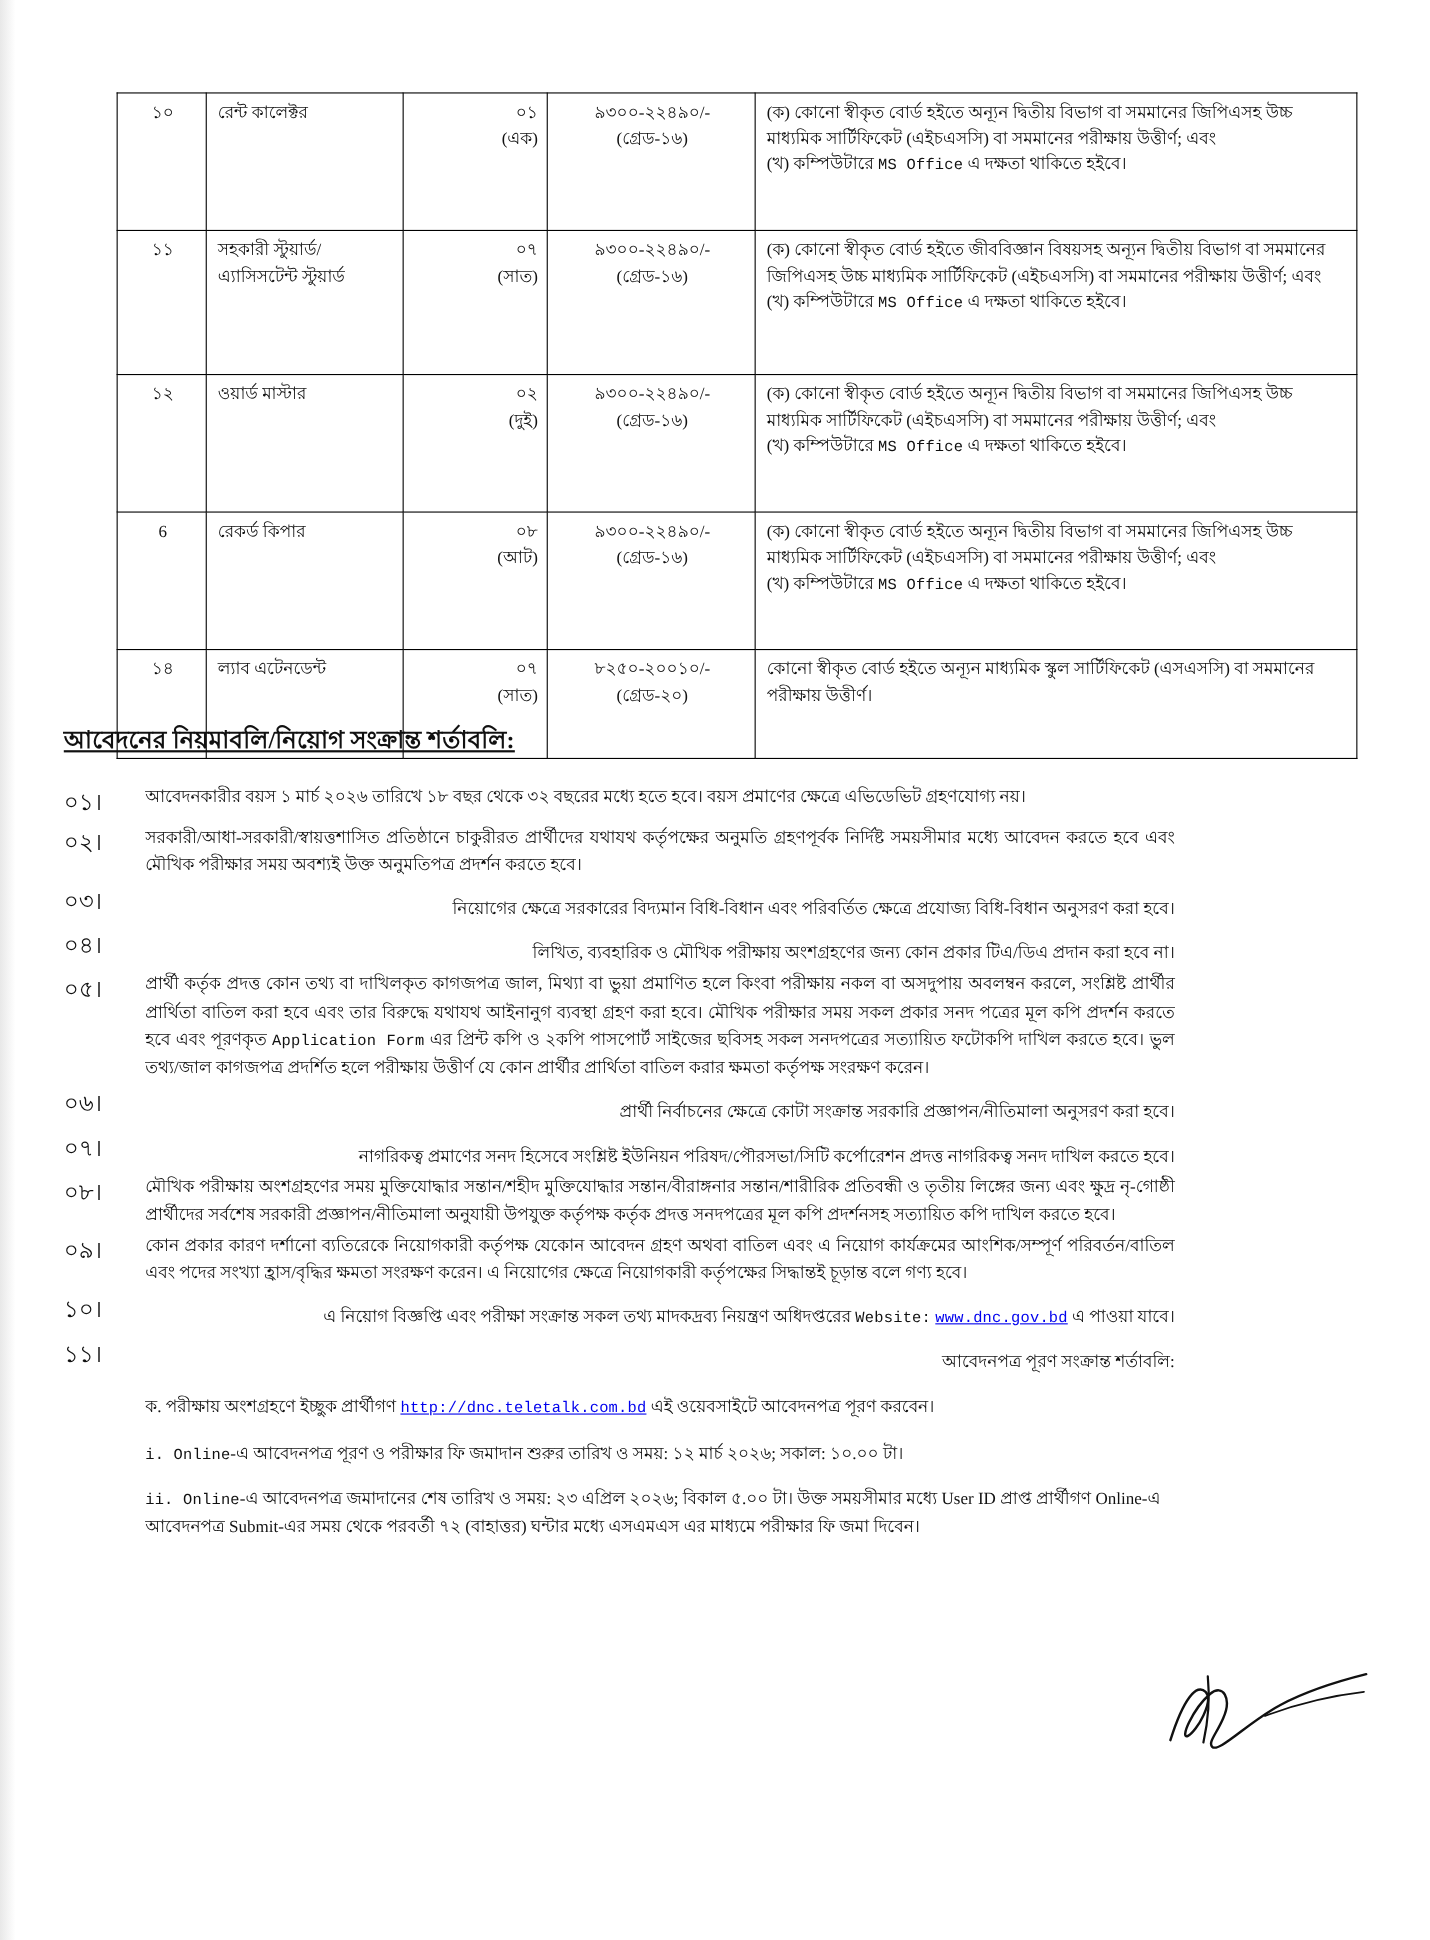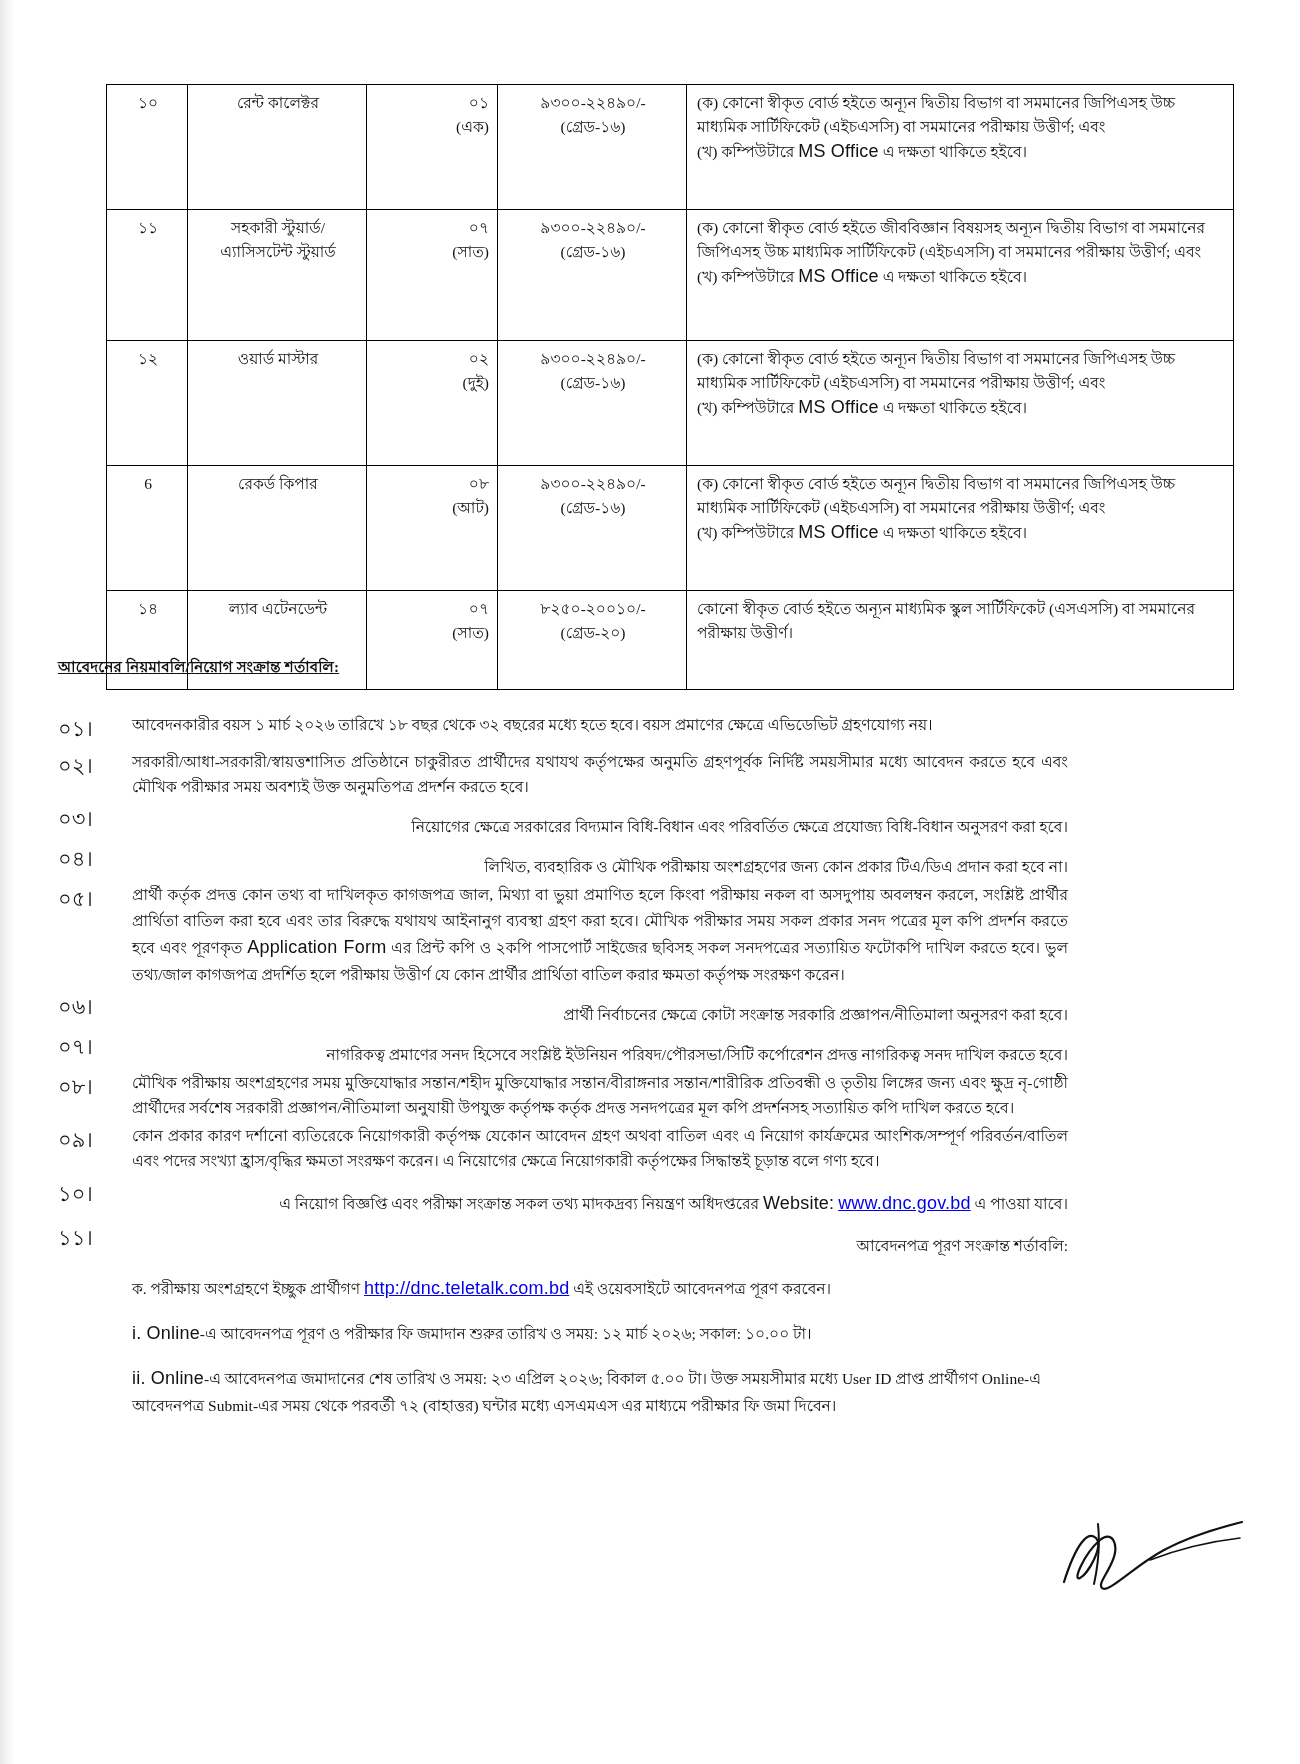--- a/index.html
+++ b/index.html
@@ -17,36 +17,36 @@
   .tbl-wrap { position:absolute; left:82px; top:84px; width:1032px;padding-left:24px; }
   table.jobs { border-collapse:collapse; width:1032px; table-layout:fixed; }
   table.jobs td {
     border:1.6px solid #000;
     vertical-align:top;
     padding:6px 8px 6px 10px;
     font-size:15.5px;
     line-height:1.52;
   }
   td.c-sl    { width:62px;  text-align:center; }
-  td.c-post  { width:160px; text-align:center; }
+  td.c-post  { width:160px; text-align:left; }
   td.c-vac   { width:112px; text-align:right;margin-top:48px; }
   td.c-pay   { width:170px; text-align:center; }
   td.c-qual  { width:528px; text-align:left; }
   .qline { display:block; }
-  .ltr { font-family:Liberation Sans, sans-serif; font-size:18px; letter-spacing:.2px; }
+  .ltr { font-family:Liberation Mono, monospace; font-size:14px; letter-spacing:.2px; }
   .r10 td { height:112px; }
   .r11 td { height:118px; }
   .r12 td { height:112px; }
   .r13 td { height:112px; }
   .r14 td { height:86px; }
 
   
   .cond-head {
     position:absolute; left:58px; top:655px;
-    font-size:15px; font-weight:bold;
+    font-size:22px; font-weight:bold;
     text-decoration:underline;
     letter-spacing:.2px;
   }
   .cond-list { position:absolute; left:58px; top:712px; width:1010px; }
   .cond-row { display:flex; align-items:flex-start; margin-bottom:3px; }
   .cond-num {
     width:74px; flex:0 0 74px;
     font-size:21px; line-height:1.62;
     padding-top:0px;
   }

